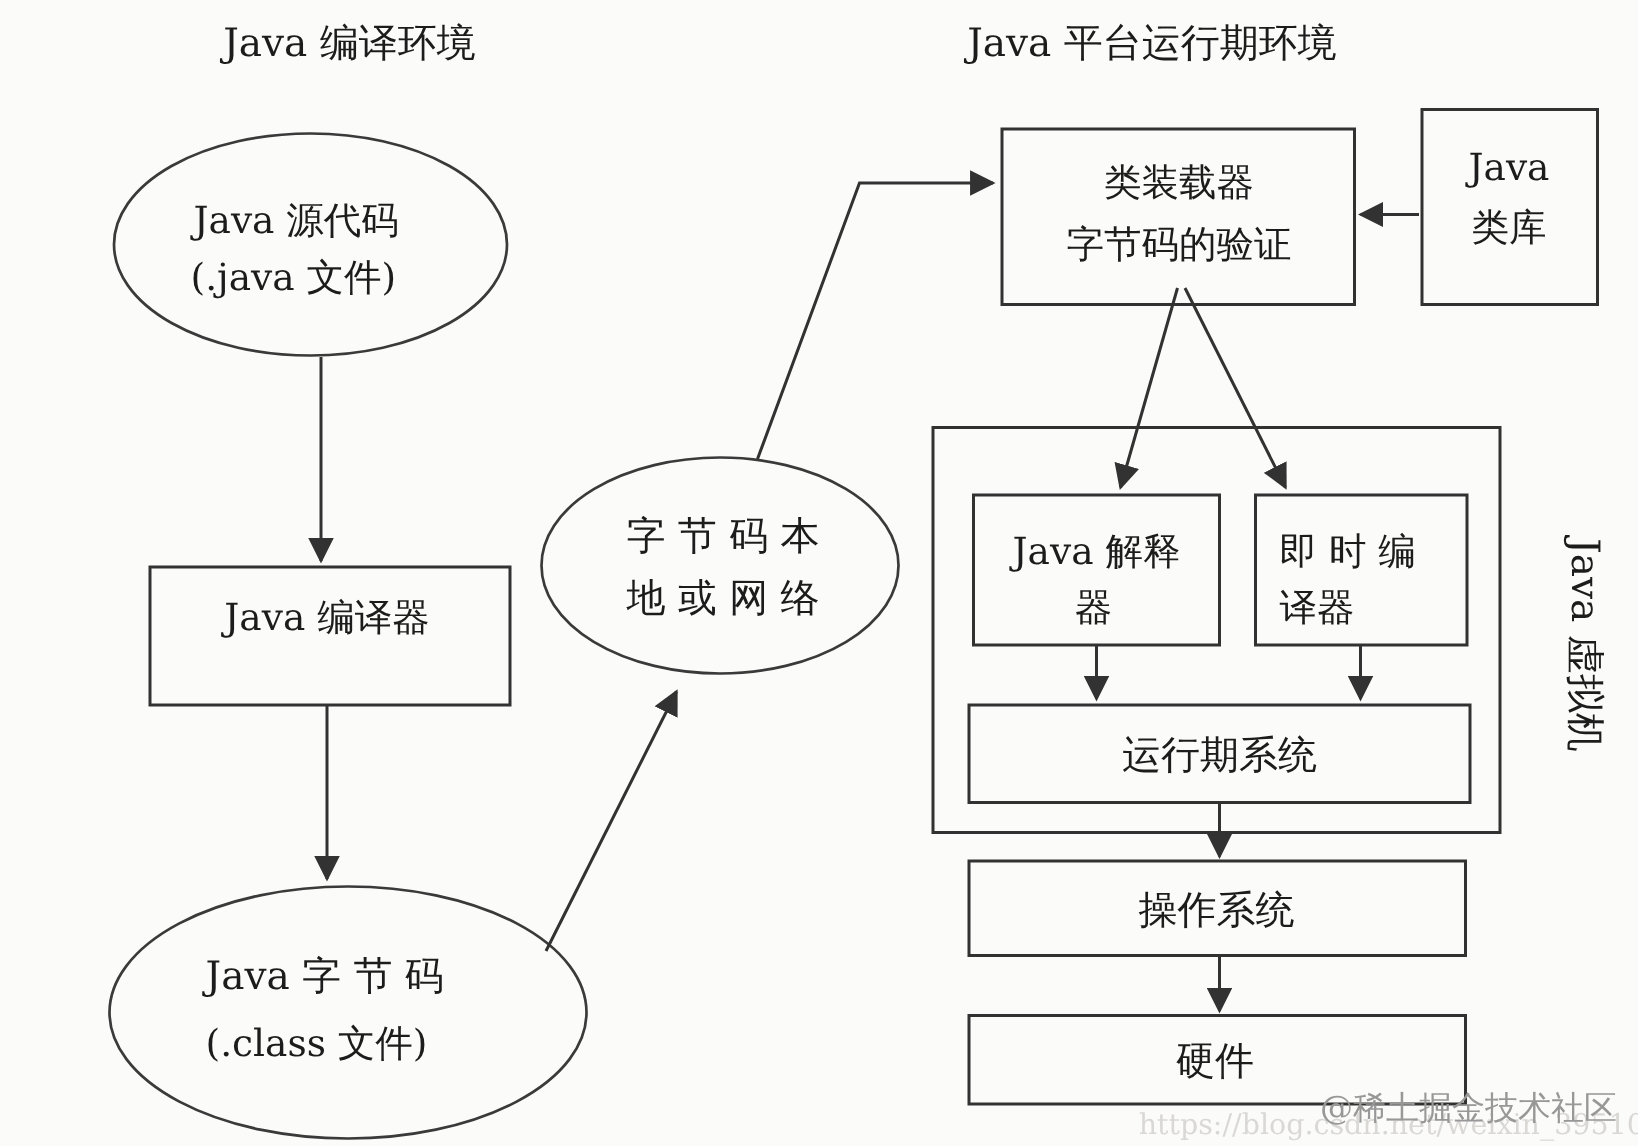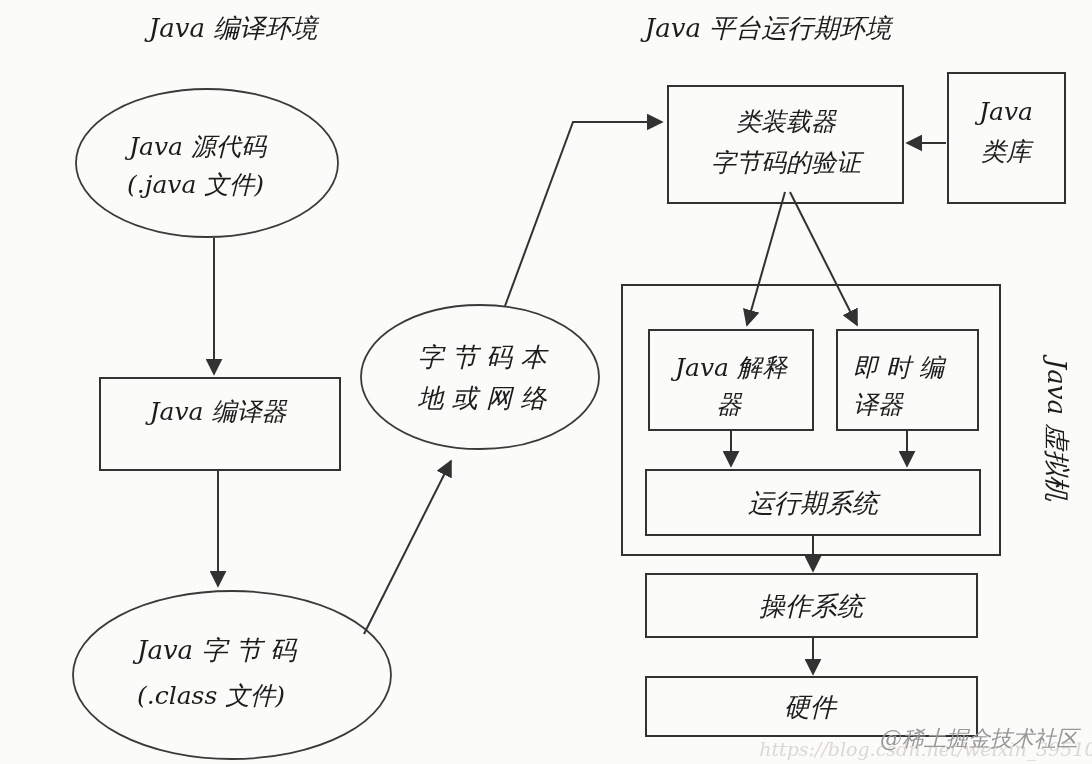--- a/index.html
+++ b/index.html
@@ -7,21 +7,20 @@
     padding: 0;
     background: #ffffff;
   }
   .canvas {
     position: relative;
     width: 1092px;
     height: 764px;
     background: #fbfbfa;
     overflow: hidden;
     font-family: "DejaVu Serif", "Liberation Serif", serif;
-    font-style: italic;
   }
   svg { display: block; }
   .shape {
     fill: none;
     stroke: #323232;
     stroke-width: 2;
   }
   .shape-thin {
     fill: none;
     stroke: #3a3a3a;

